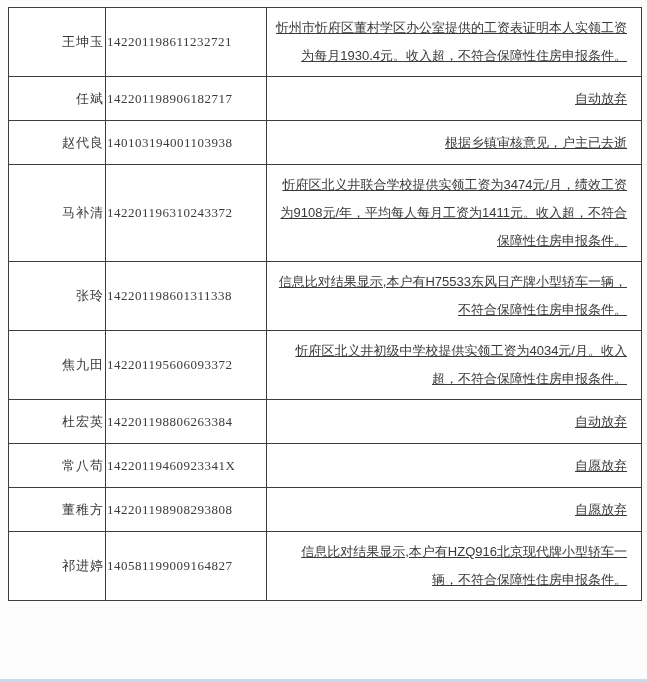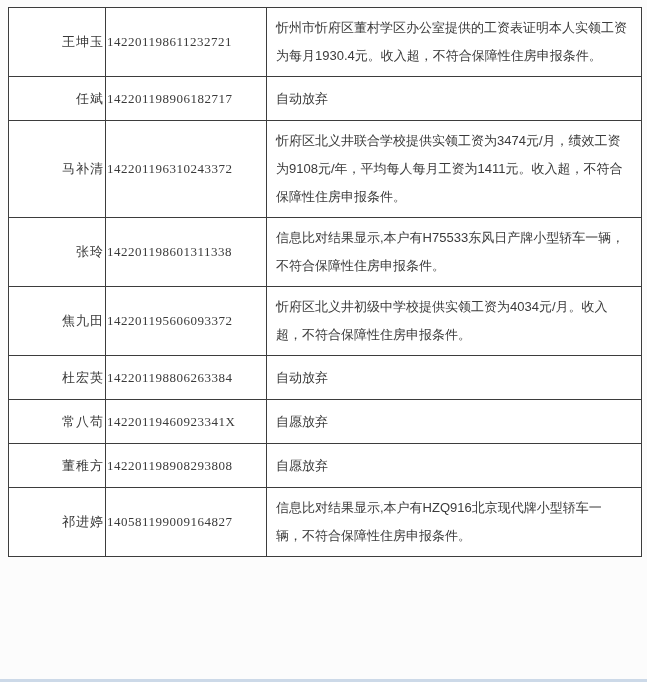--- a/index.html
+++ b/index.html
@@ -43,23 +43,24 @@
   }
   td.cell-id {
     width: 158px;
     text-align: left;
     font-family: "Liberation Serif", "DejaVu Serif", serif;
     font-size: 13.5px;
     color: #606060;
     letter-spacing: 0.5px;
   }
   td.cell-remark {
-    text-align: left;
+    text-align: right;
     padding: 6px 14px 6px 9px;
     line-height: 28px;
+    text-decoration: underline;
   }
   .bottom-strip {
     position: absolute;
     left: 0;
     bottom: 0;
     width: 647px;
     height: 3px;
     background: #ccd9e8;
     z-index: 5;
   }
@@ -72,20 +73,25 @@
     <tbody>
       <tr>
         <td class="cell-name">王坤玉</td>
         <td class="cell-id">142201198611232721</td>
         <td class="cell-remark">忻州市忻府区董村学区办公室提供的工资表证明本人实领工资为每月1930.4元。收入超，不符合保障性住房申报条件。</td>
       </tr>
       <tr>
         <td class="cell-name">任斌</td>
         <td class="cell-id">142201198906182717</td>
         <td class="cell-remark">自动放弃</td>
+      </tr>
+      <tr>
+        <td class="cell-name">赵代良</td>
+        <td class="cell-id">140103194001103938</td>
+        <td class="cell-remark">根据乡镇审核意见，户主已去逝</td>
       </tr>
       <tr>
         <td class="cell-name">马补清</td>
         <td class="cell-id">142201196310243372</td>
         <td class="cell-remark">忻府区北义井联合学校提供实领工资为3474元/月，绩效工资为9108元/年，平均每人每月工资为1411元。收入超，不符合保障性住房申报条件。</td>
       </tr>
       <tr>
         <td class="cell-name">张玲</td>
         <td class="cell-id">142201198601311338</td>
         <td class="cell-remark">信息比对结果显示,本户有H75533东风日产牌小型轿车一辆，不符合保障性住房申报条件。</td>

